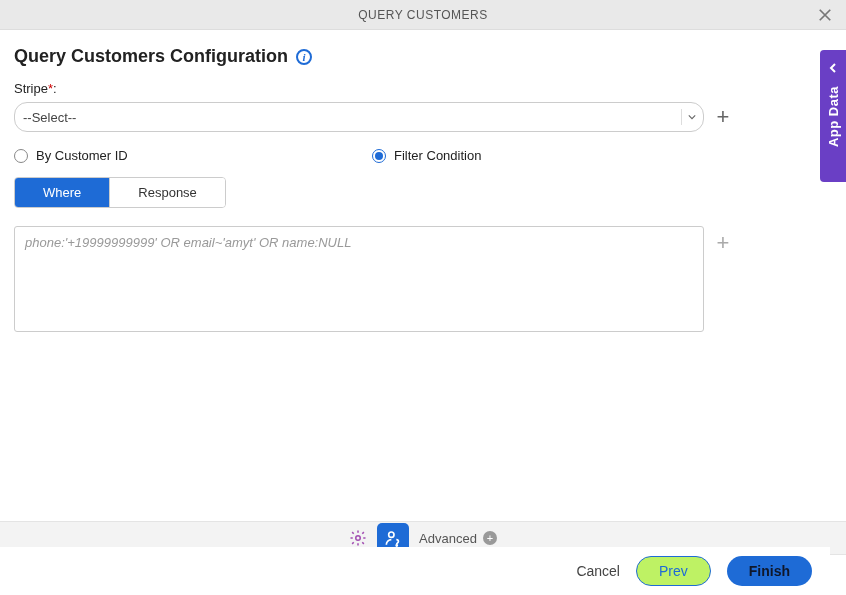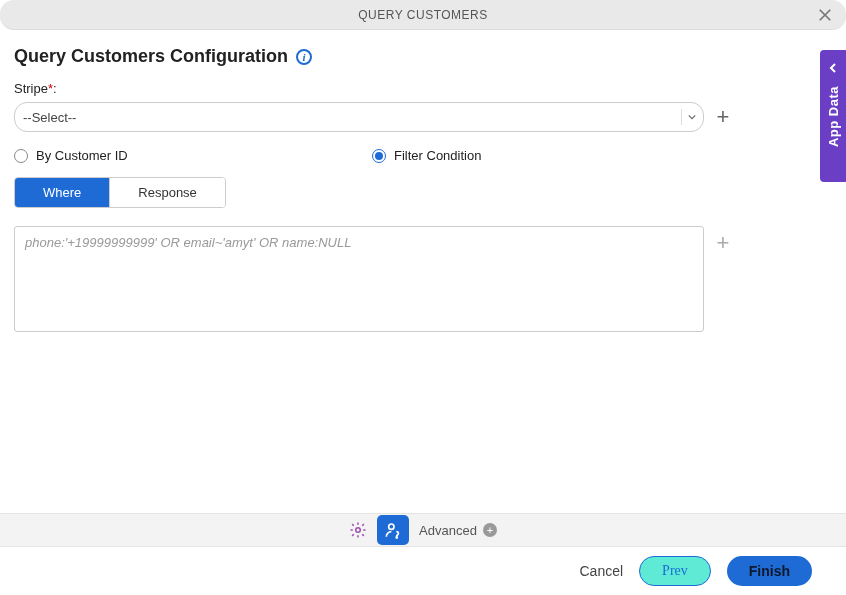--- a/index.html
+++ b/index.html
@@ -1,18 +1,18 @@
 <!DOCTYPE html>
 <html><head>
 <meta charset="utf-8">
 <style>
   * { box-sizing: border-box; margin: 0; padding: 0; }
   body { font-family: Arial, Helvetica, sans-serif; font-size: 14px; color: #333; background: #fff; width: 846px; height: 595px; position: relative; overflow: hidden; }
 
-  .header-bar { height: 30px; background: #e9e9e9; border-bottom: 1px solid #ddd; display: flex; align-items: center; justify-content: center; position: relative; border-radius: 14px; }
+  .header-bar { height: 30px; background: #e9e9e9; border-bottom: 1px solid #ddd; display: flex; align-items: center; justify-content: center; position: relative; }
   .header-title { font-size: 12px; letter-spacing: 0.5px; color: #555; font-weight: 500; }
   .close-btn { position: absolute; right: 12px; top: 50%; transform: translateY(-50%); width: 18px; height: 18px; display: flex; align-items: center; justify-content: center; cursor: pointer; color: #777; font-size: 18px; }
 
   .content { padding: 16px 14px 16px 14px; }
 
   .page-title { font-size: 18px; font-weight: 700; color: #222; display: flex; align-items: center; gap: 8px; margin-bottom: 14px; }
   .info-icon { width: 16px; height: 16px; border: 2px solid #1e6bd6; border-radius: 50%; display: inline-flex; align-items: center; justify-content: center; font-size: 11px; font-weight: 700; color: #1e6bd6; font-style: italic; font-family: Georgia, serif; }
 
   .field-label { font-size: 13px; color: #222; margin-bottom: 6px; display: block; }
   .req { color: #c00; }
@@ -34,29 +34,29 @@
   .tab-group { display: inline-flex; border: 1px solid #ccc; border-radius: 4px; overflow: hidden; margin-bottom: 18px; }
   .tab { padding: 7px 28px; font-size: 13px; cursor: pointer; background: #fff; color: #333; border: none; }
   .tab.active { background: #1e6bd6; color: #fff; }
   .tab:not(:last-child) { border-right: 1px solid #ccc; }
 
   .filter-row { display: flex; gap: 8px; margin-bottom: 18px; }
   .filter-textarea { width: 690px; height: 106px; border: 1px solid #ccc; border-radius: 3px; padding: 8px 10px; font-size: 13px; font-style: italic; color: #999; resize: none; font-family: inherit; }
   .filter-textarea::placeholder { color: #999; font-style: italic; }
   .filter-plus { width: 22px; height: 22px; color: #aaa; font-size: 22px; font-weight: 300; display: flex; align-items: center; justify-content: center; cursor: pointer; margin-top: 6px; }
 
-  .toolbar-strip { position: absolute; left: 0; right: 0; bottom: 48px; height: 34px; background: #f3f3f3; border-top: 1px solid #e4e4e4; border-bottom: 1px solid #e4e4e4; display: flex; align-items: center; justify-content: center; gap: 10px; }
+  .toolbar-strip { position: absolute; left: 0; right: 0; bottom: 40px; height: 34px; background: #f3f3f3; border-top: 1px solid #e4e4e4; border-bottom: 1px solid #e4e4e4; display: flex; align-items: center; justify-content: center; gap: 10px; }
   .gear-icon { width: 18px; height: 18px; cursor: pointer; color: #a24db2; }
   .user-badge { width: 32px; height: 30px; background: #1e6bd6; border-radius: 5px; display: flex; align-items: center; justify-content: center; cursor: pointer; }
   .adv-label { font-size: 13px; color: #555; display: flex; align-items: center; gap: 6px; cursor: pointer; }
   .adv-plus { width: 14px; height: 14px; border-radius: 50%; background: #999; color: #fff; font-size: 11px; line-height: 14px; text-align: center; display: inline-flex; align-items: center; justify-content: center; }
 
   .footer { position: absolute; left: 0; right: 16px; bottom: 0; height: 48px; display: flex; align-items: center; justify-content: flex-end; gap: 16px; padding: 0 18px; background: #fff; }
   .btn-link { background: none; border: none; font-size: 14px; color: #444; cursor: pointer; }
-  .btn-outline { border: 1px solid #1e6bd6; color: #1e6bd6; background: #5eead4; border-radius: 16px; padding: 6px 22px; font-size: 14px; cursor: pointer; font-family: Liberation Serif, serif; }
+  .btn-outline { border: 1px solid #1e6bd6; color: #1e6bd6; background: #bef264; border-radius: 16px; padding: 6px 22px; font-size: 14px; cursor: pointer; }
   .btn-primary { border: none; background: #1e6bd6; color: #0f172a; border-radius: 16px; padding: 7px 22px; font-size: 14px; font-weight: 600; cursor: pointer; }
 
   .side-tab { position: absolute; right: 0; top: 50px; width: 26px; height: 132px; background: #6a3fc5; border-radius: 4px 0 0 4px; display: flex; flex-direction: column; align-items: center; justify-content: flex-start; padding-top: 10px; cursor: pointer; color: #fff; }
   .side-tab-chevron { font-size: 14px; margin-bottom: 10px; }
   .side-tab-text { writing-mode: vertical-rl; transform: rotate(180deg); font-size: 13px; font-weight: 600; letter-spacing: 0.5px; }
 </style>
 </head>
 <body>
 
 <div class="header-bar">

